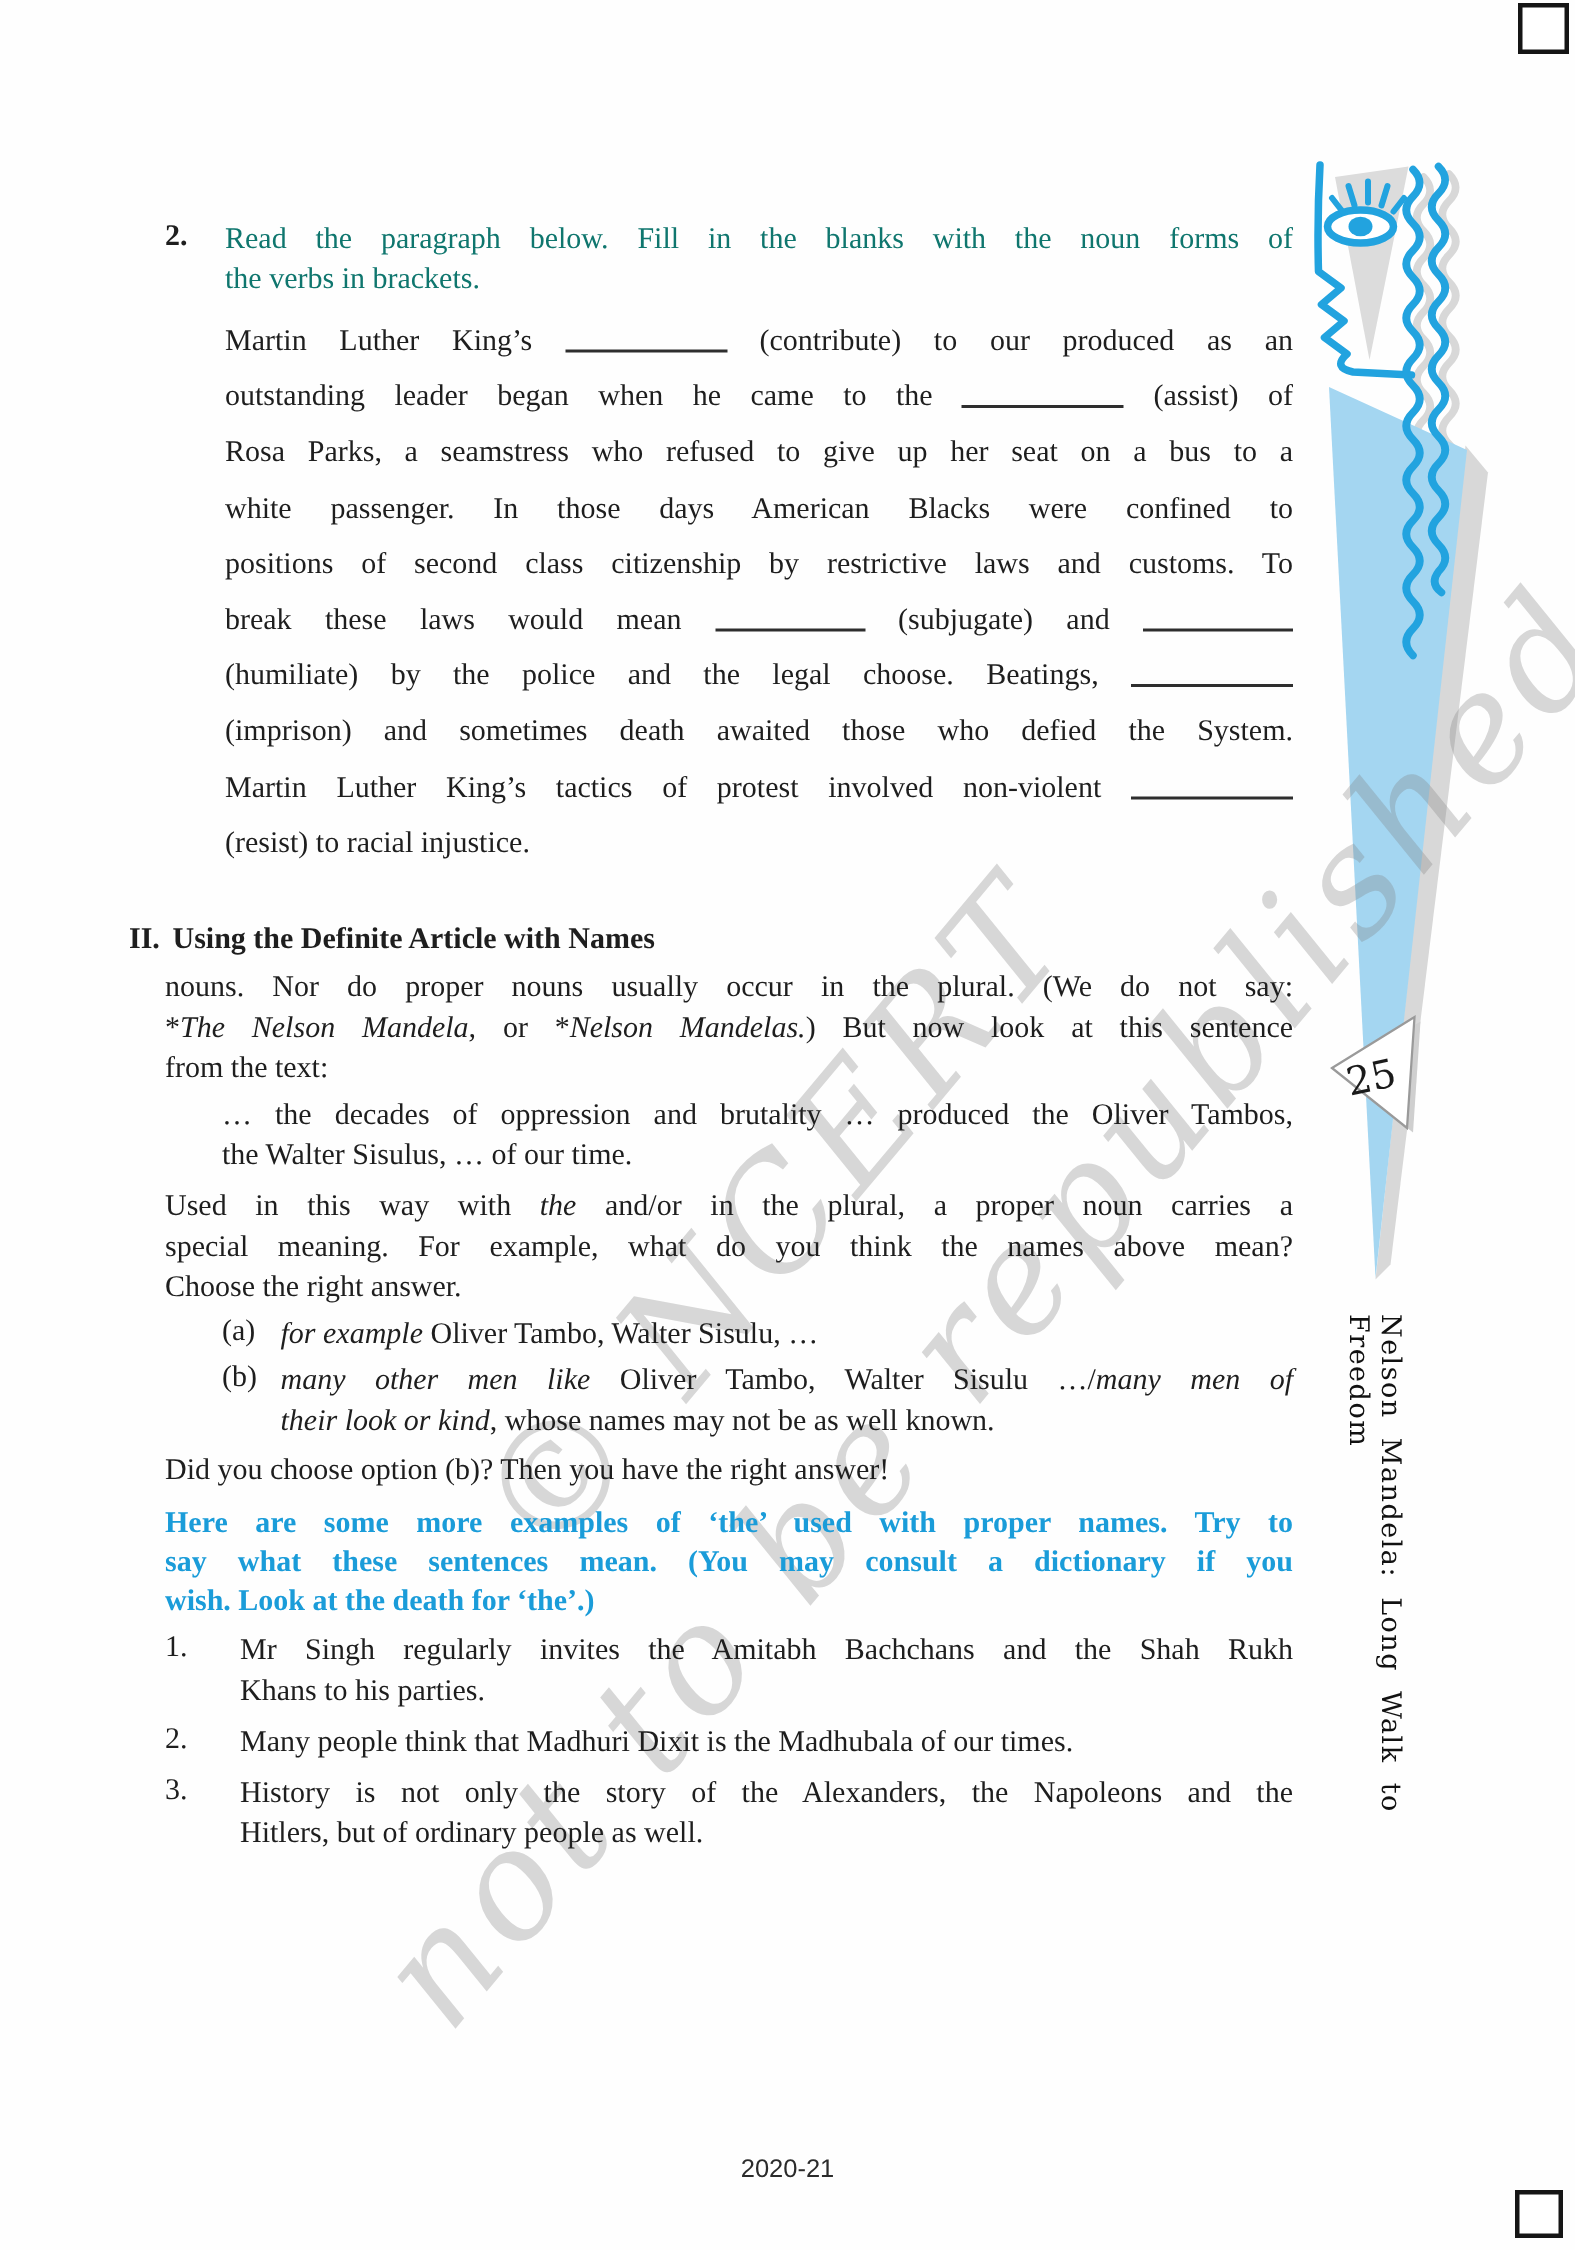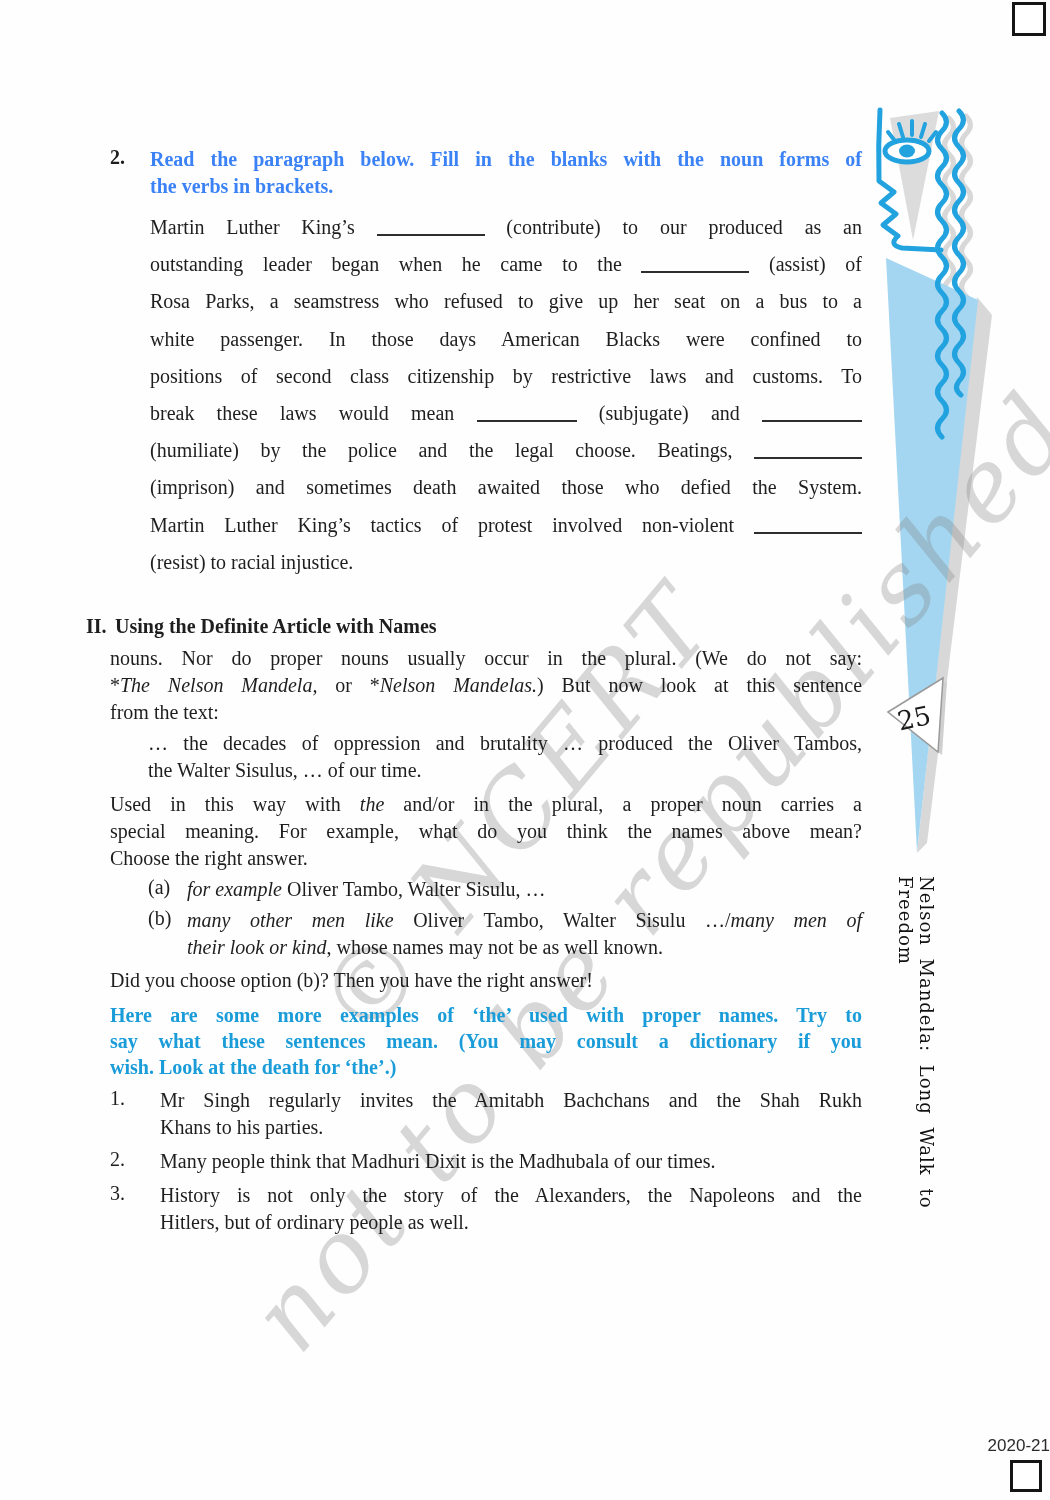--- a/index.html
+++ b/index.html
@@ -18,21 +18,21 @@
 
   
   .main-col{position:absolute;left:110px;top:146px;width:752px;z-index:3;font-size:20px;}
   .line{line-height:27px;}
   .jl{text-align:justify;text-align-last:justify;}
   .it{font-style:italic;}
   .blank{display:inline-block;border-bottom:2px solid #2e2e2e;height:0.62em;margin-bottom:-2px;}
 
   .ex-head{display:flex;}
   .ex-head .num{width:40px;flex:none;color:#1e1e1e;font-weight:bold;}
-  .ex-head .txt{flex:1;font-weight:bold;color:#3b82f6;}
+  .ex-head .txt{flex:1;font-weight:normal;color:#0f766e;}
   .fillp{margin-left:40px;margin-top:9px;}
   .fillp .line{line-height:37.2px;}
 
   .sec-head{display:flex;margin-top:34px;margin-left:-24px;font-weight:bold;}
   .sec-head .rn{width:29px;flex:none;}
   .para{margin-top:7px;}
   .quote{margin-top:4px;padding-left:38px;}
   .opt{display:flex;margin-left:38px;margin-top:4px;}
   .opt .mk{width:39px;flex:none;}
   .opt .bd{flex:1;}
@@ -42,21 +42,21 @@
   .ex-item{display:flex;margin-top:7px;}
   .ex-item .mk{width:38px;flex:none;}
   .ex-item .bd{flex:1;margin-left:12px;}
 
   
   .side-title{position:absolute;left:895px;top:876px;height:420px;z-index:3;
       writing-mode:vertical-rl;font-family:"DejaVu Serif",serif;font-size:18px;
       letter-spacing:1px;word-spacing:6px;color:#111;}
 
   
-  .footer{position:absolute;left:0;right:0;top:1436px;text-align:right;z-index:3;
+  .footer{position:absolute;left:0;right:0;top:1436px;text-align:center;z-index:3;
       font-family:"Liberation Sans",sans-serif;font-size:17px;color:#2b2b2b;}
   .corner{position:absolute;border:3px solid #151515;background:#fff;z-index:3;}
   .corner.tr{left:1012px;top:2px;width:28px;height:28px;}
   .corner.br{left:1010px;top:1460px;width:26px;height:26px;}
 </style>
 </head>
 <body>
 
 <div class="page">
 

